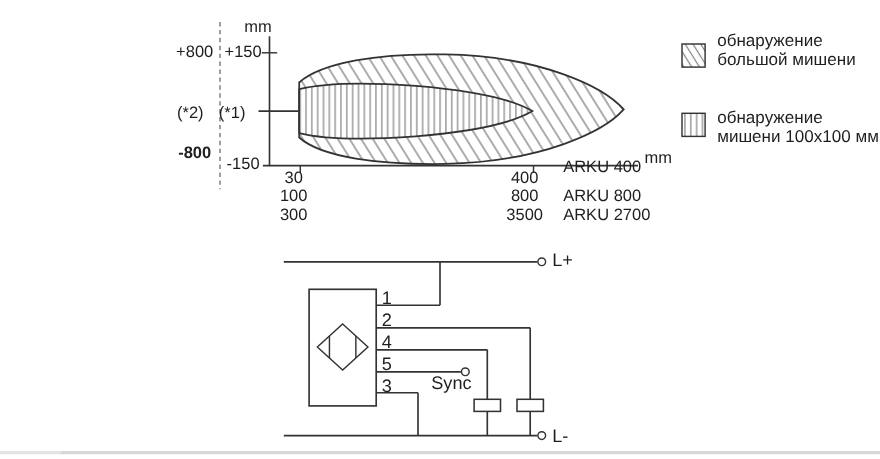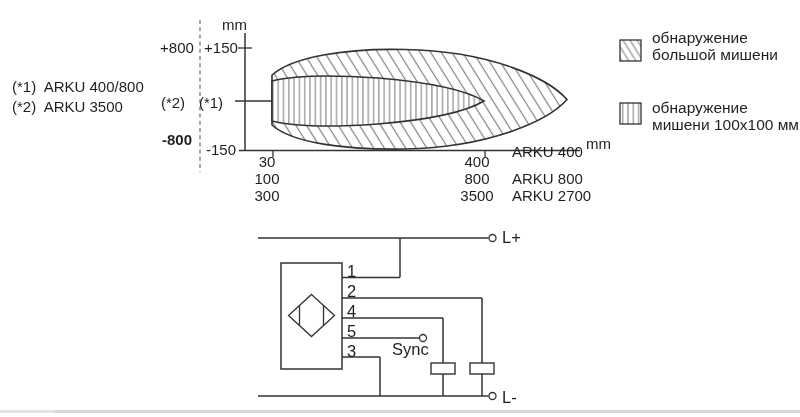--- a/index.html
+++ b/index.html
@@ -70,22 +70,20 @@
       <line x1="258" y1="396" x2="488.5" y2="396"></line>
       <circle cx="492.5" cy="238" r="3.5" fill="#ffffff" stroke-width="1.3"></circle>
       <circle cx="423" cy="338" r="3.5" fill="#ffffff" stroke-width="1.3"></circle>
       <circle cx="492.5" cy="396" r="3.5" fill="#ffffff" stroke-width="1.3"></circle>
     </g>
 
     <rect x="0" y="410" width="55" height="3" fill="#e4e4e4"></rect>
     <rect x="55" y="410" width="745" height="3" fill="#d8d8d8"></rect>
   </svg>
 
-  <span class="lbl" style="left:12px;top:79px;">(*1)  ARKU 400/800</span>
-  <span class="lbl" style="left:12px;top:99px;">(*2)  ARKU 3500</span>
 
   <span class="lbl" style="left:222px;top:17px;">mm</span>
   <span class="lbl r" style="left:158px;top:40px;width:38px;">+800</span>
   <span class="lbl r" style="left:202px;top:40px;width:38px;">+150</span>
   <span class="lbl r" style="left:154px;top:95px;width:38px;">(*2)</span>
   <span class="lbl r" style="left:192px;top:95px;width:38px;">(*1)</span>
   <span class="lbl r" style="left:158px;top:132px;width:38px;font-weight:bold;">-800</span>
   <span class="lbl r" style="left:202px;top:142px;width:38px;">-150</span>
 
   <span class="lbl" style="left:586px;top:136px;">mm</span>

